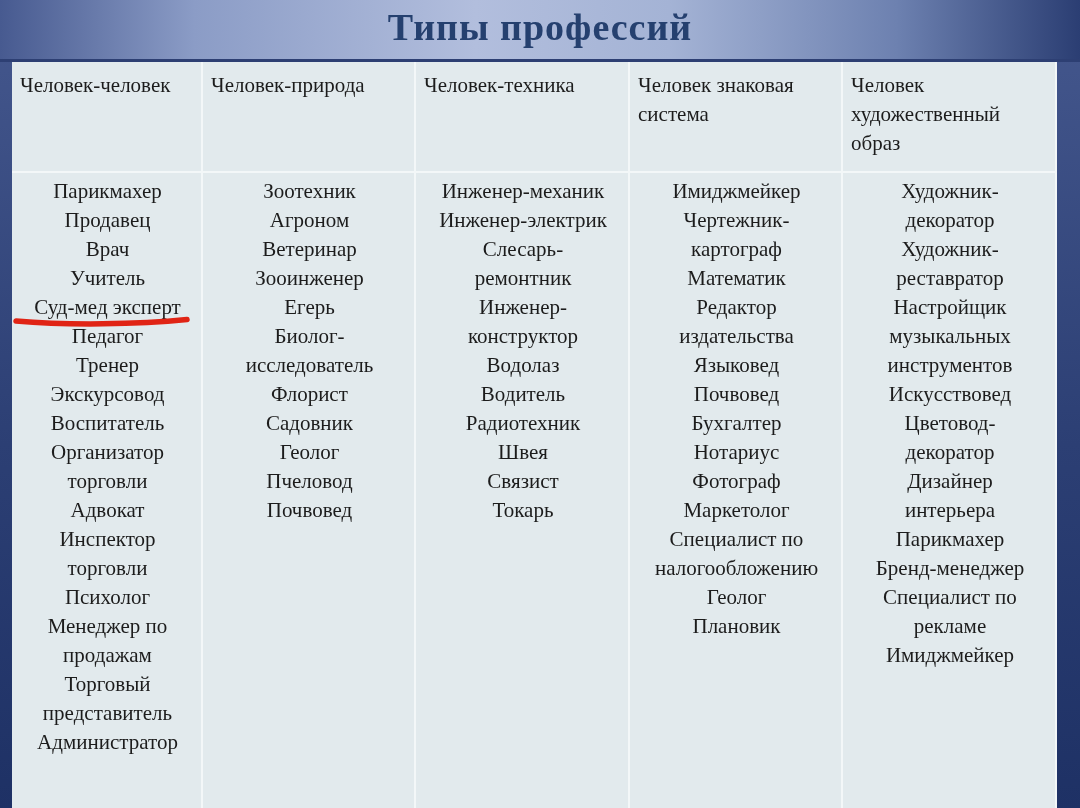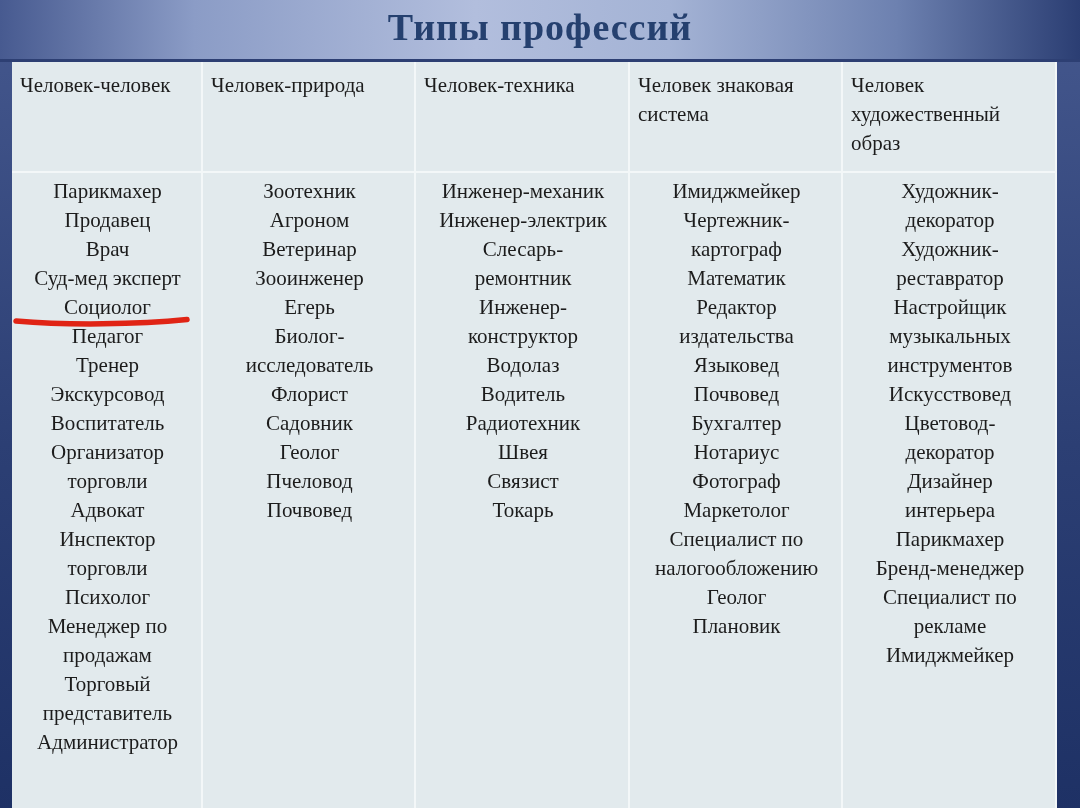--- a/index.html
+++ b/index.html
@@ -73,21 +73,21 @@
 
   <div class="prof-table">
       <div class="cell header">Человек-человек</div>
       <div class="cell header">Человек-природа</div>
       <div class="cell header">Человек-техника</div>
       <div class="cell header">Человек знаковая
 система</div>
       <div class="cell header">Человек
 художественный
 образ</div>
-      <div class="cell body"><div class="item">Парикмахер</div><div class="item">Продавец</div><div class="item">Врач</div><div class="item">Суд-мед эксперт</div><div class="item">Социолог</div><div class="item">Педагог</div><div class="item">Тренер</div><div class="item">Экскурсовод</div><div class="item">Воспитатель</div><div class="item">Организатор
+      <div class="cell body"><div class="item">Парикмахер</div><div class="item">Продавец</div><div class="item">Врач</div><div class="item">Учитель</div><div class="item">Суд-мед эксперт</div><div class="item">Педагог</div><div class="item">Тренер</div><div class="item">Экскурсовод</div><div class="item">Воспитатель</div><div class="item">Организатор
 торговли</div><div class="item">Адвокат</div><div class="item">Инспектор
 торговли</div><div class="item">Психолог</div><div class="item">Менеджер по
 продажам</div><div class="item">Торговый
 представитель</div><div class="item">Администратор</div></div>
       <div class="cell body"><div class="item">Зоотехник</div><div class="item">Агроном</div><div class="item">Ветеринар</div><div class="item">Зооинженер</div><div class="item">Егерь</div><div class="item">Биолог-
 исследователь</div><div class="item">Флорист</div><div class="item">Садовник</div><div class="item">Геолог</div><div class="item">Пчеловод</div><div class="item">Почвовед</div></div>
       <div class="cell body"><div class="item">Инженер-механик</div><div class="item">Инженер-электрик</div><div class="item">Слесарь-
 ремонтник</div><div class="item">Инженер-
 конструктор</div><div class="item">Водолаз</div><div class="item">Водитель</div><div class="item">Радиотехник</div><div class="item">Швея</div><div class="item">Связист</div><div class="item">Токарь</div></div>
       <div class="cell body"><div class="item">Имиджмейкер</div><div class="item">Чертежник-

